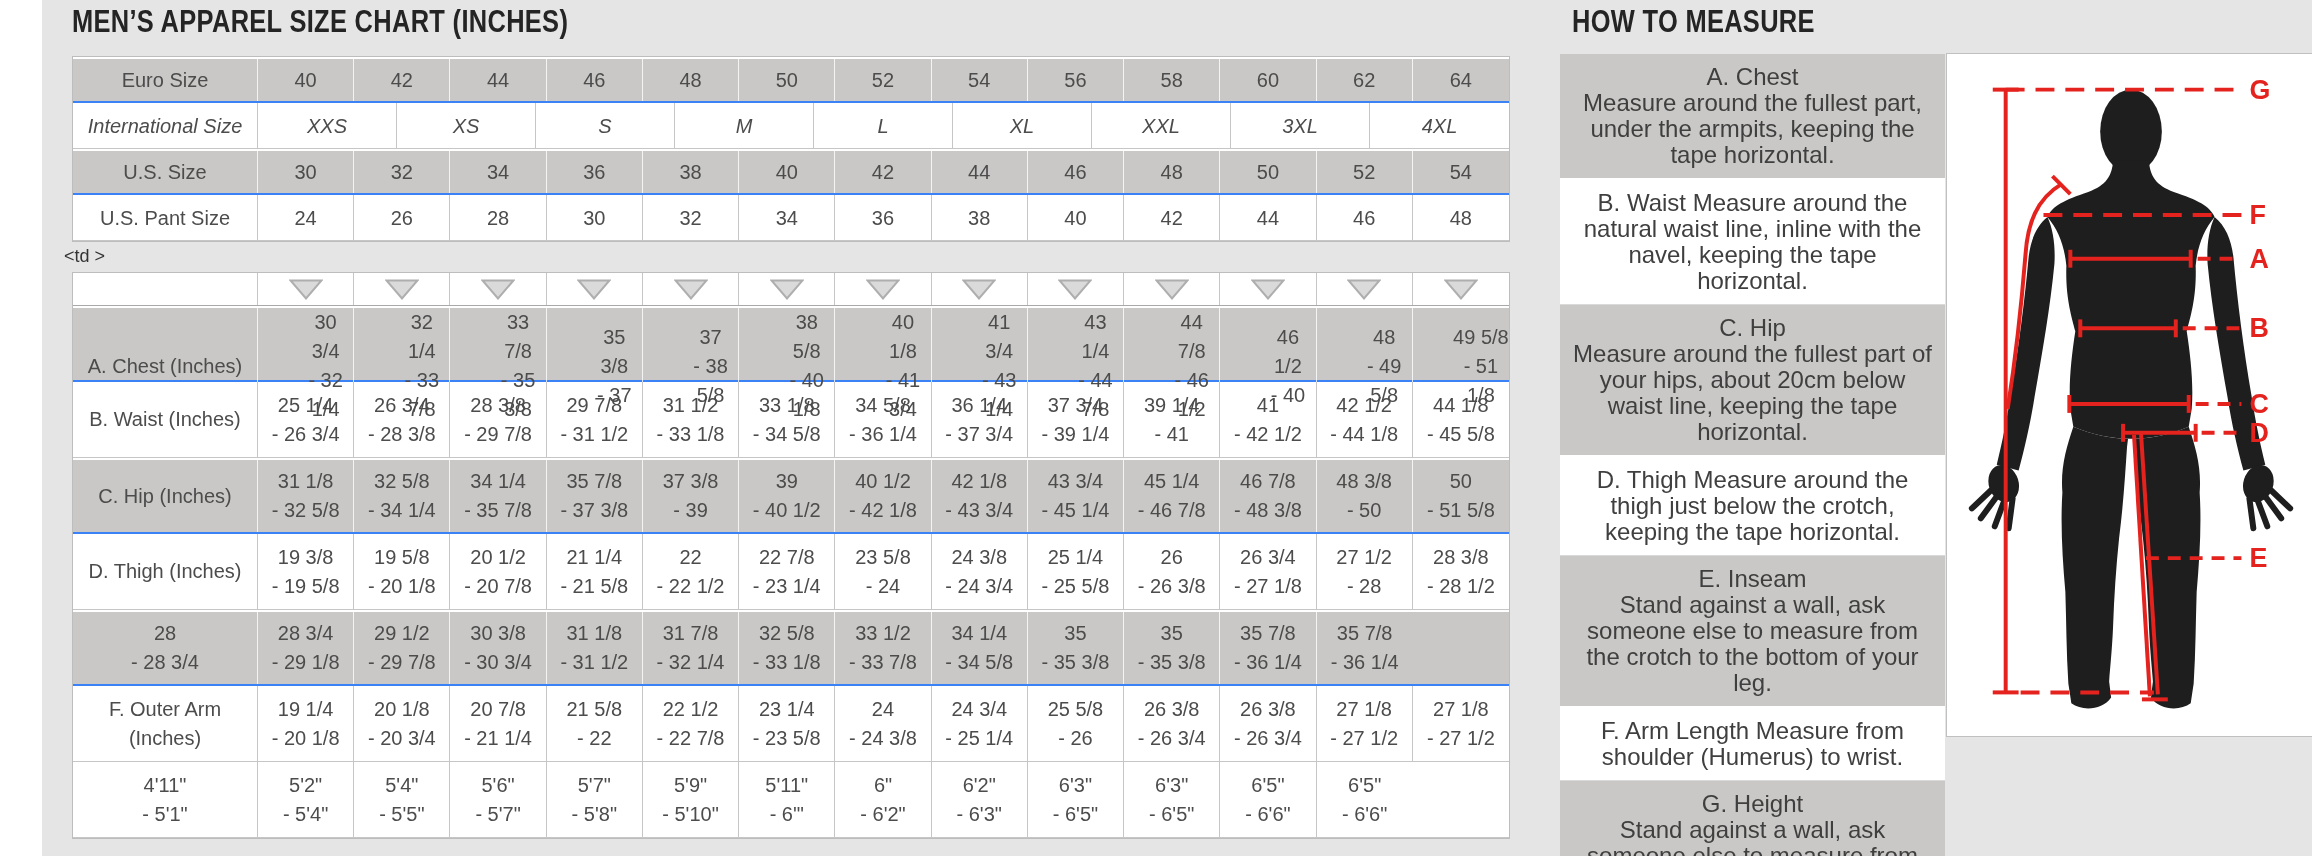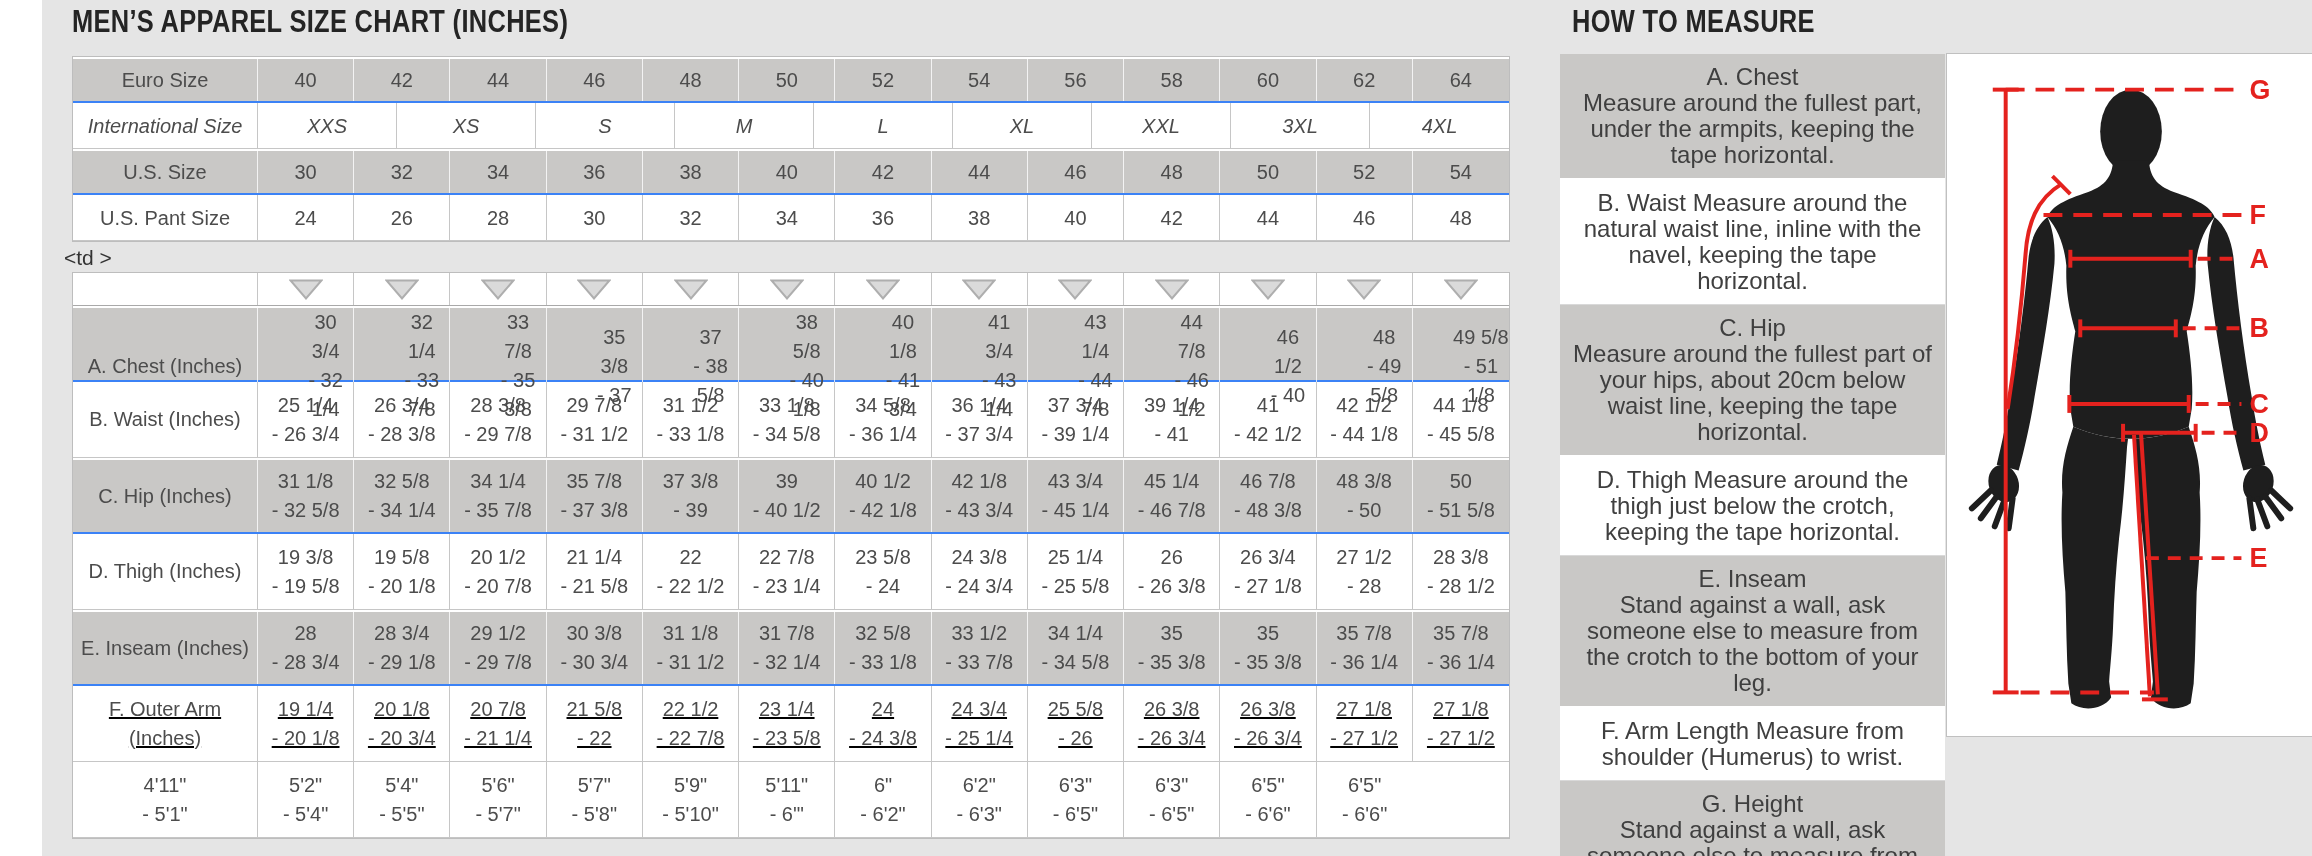--- a/index.html
+++ b/index.html
@@ -19,21 +19,21 @@
   #t2 .row { height:76px; }
   #t2 .hrow { display:grid; height:33px; background:#fff; border-bottom:1px solid #a9a9a9; }
   .row.grey { background:#c9c8c6; border-top:2px solid #fff; border-bottom:2px solid #3b82f6; }
   .row.white { background:#fff; border-bottom:1px solid #c6c6c6; }
   .cell { display:flex; flex-direction:column; align-items:center; justify-content:center;
           font-size:20px; color:#4c4c4c; text-align:center; line-height:28px; }
   .row.white .cell, .hrow .cell { border-right:1px solid #c6c6c6; }
   .row.grey .cell { border-right:1px solid rgba(255,255,255,.78); }
   .row .cell:last-child, .hrow .cell:last-child { border-right:none; }
   #t2 .cell { line-height:29px; }
-  .stray { position:absolute; top:246px; left:-8px; font-size:21px; color:#333; }
+  .stray { position:absolute; top:246px; left:-8px; font-size:18px; color:#333; }
 
   
   .right { position:absolute; left:1518px; top:0; width:770px; height:856px; }
   .right .sec-title { left:12px; }
   .ilist { position:absolute; left:0; top:54px; width:385px; }
   .item { padding:10px 13px; text-align:center; font-size:24px; line-height:26px; color:#3f3f3f; }
   .item.grey { background:#c9c8c6; border-bottom:2px solid #fff; }
   .item.white { background:#fff; border-bottom:1px solid #d9d9d9; }
   .figure-box { position:absolute; left:386px; top:53px; width:376px; height:684px;
                 border:1px solid #c0c0c0; background:#fff; }
@@ -393,21 +393,20 @@
           <div class="cell">
             <div class="lo">27 1/2</div>
             <div class="hi">- 28</div>
           </div>
           <div class="cell">
             <div class="lo">28 3/8</div>
             <div class="hi">- 28 1/2</div>
           </div>
         </div>
         <div class="row grey" style="grid-template-columns: 185px repeat(13, 1fr);">
-          <div class="cell">E. Inseam (Inches)</div>
           <div class="cell">
             <div class="lo">28</div>
             <div class="hi">- 28 3/4</div>
           </div>
           <div class="cell">
             <div class="lo">28 3/4</div>
             <div class="hi">- 29 1/8</div>
           </div>
           <div class="cell">
             <div class="lo">29 1/2</div>
@@ -447,21 +446,21 @@
           </div>
           <div class="cell">
             <div class="lo">35 7/8</div>
             <div class="hi">- 36 1/4</div>
           </div>
           <div class="cell">
             <div class="lo">35 7/8</div>
             <div class="hi">- 36 1/4</div>
           </div>
         </div>
-        <div class="row white" style="grid-template-columns: 185px repeat(13, 1fr); text-decoration: underline;">
+        <div class="row white" style="grid-template-columns: 185px repeat(13, 1fr);">
           <div class="cell">F. Outer Arm (Inches)</div>
           <div class="cell">
             <div class="lo">19 1/4</div>
             <div class="hi">- 20 1/8</div>
           </div>
           <div class="cell">
             <div class="lo">20 1/8</div>
             <div class="hi">- 20 3/4</div>
           </div>
           <div class="cell">

